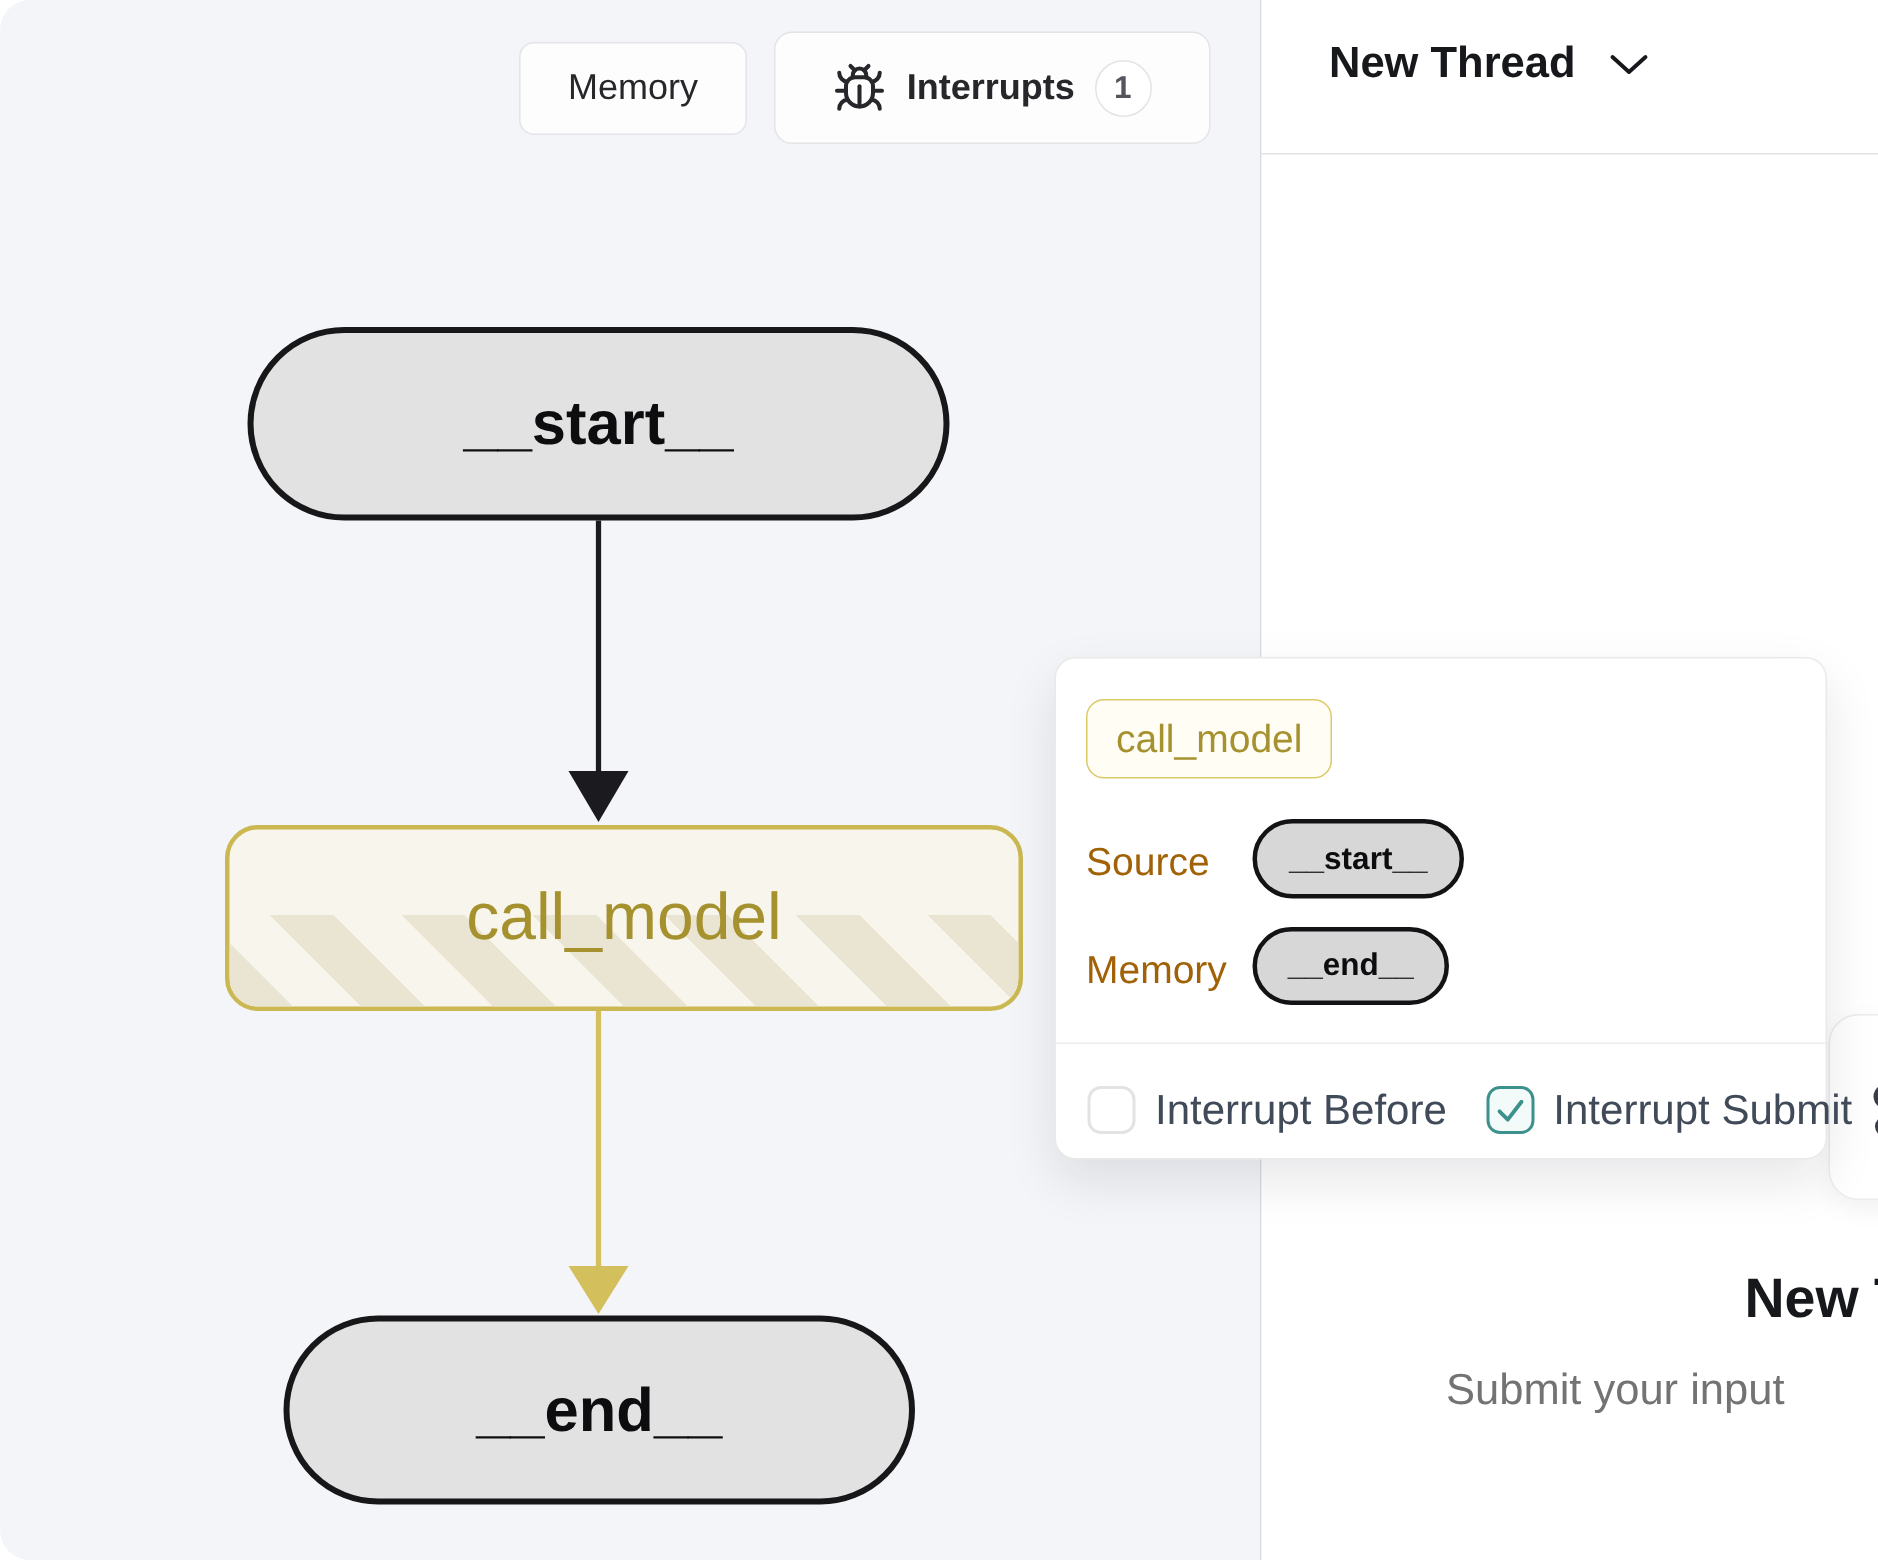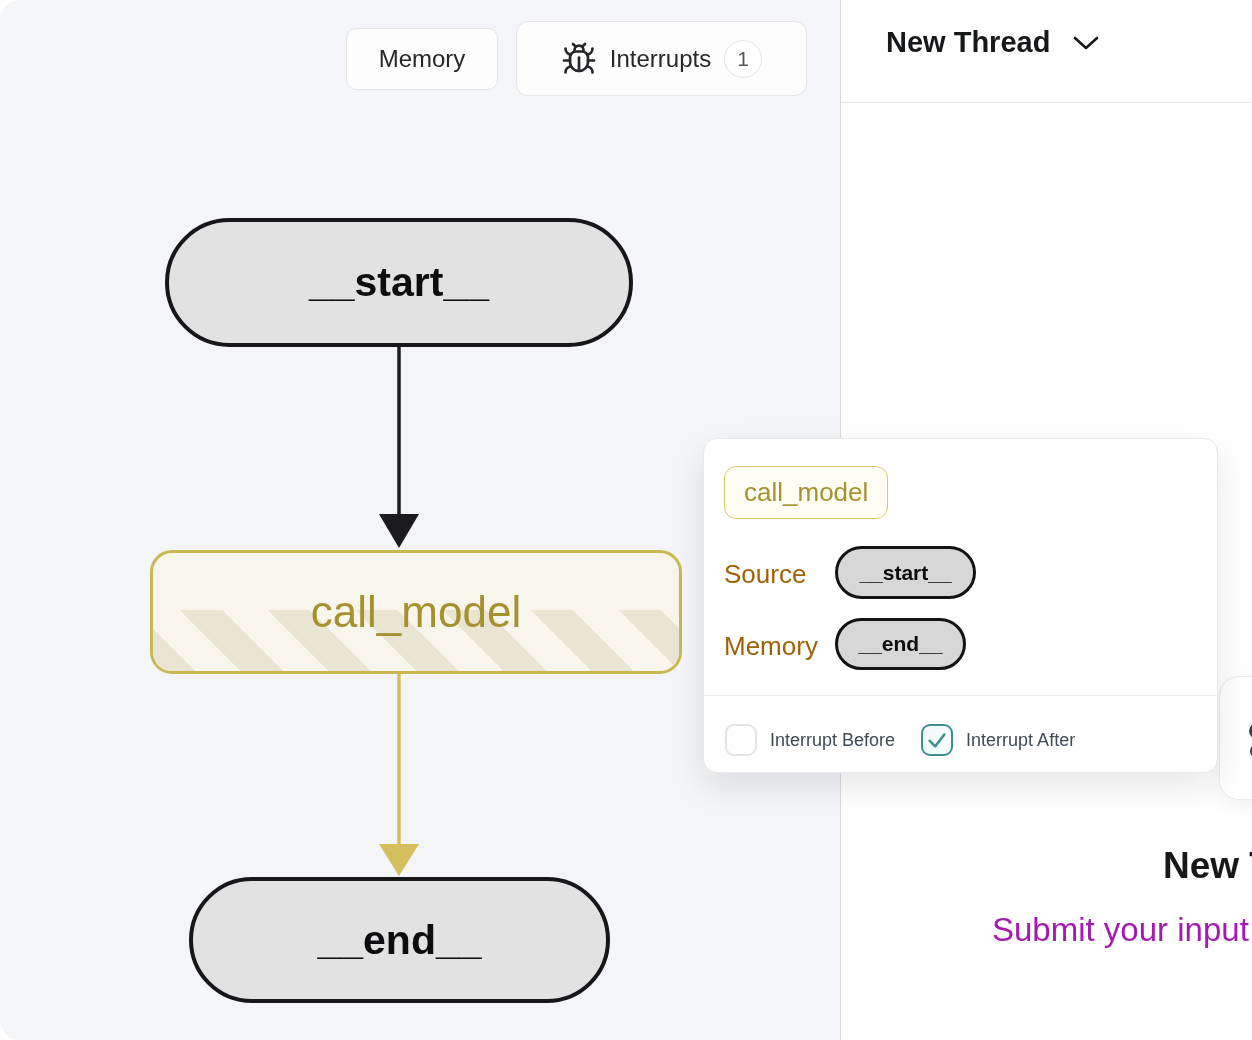--- a/index.html
+++ b/index.html
@@ -40,20 +40,21 @@
     width: 152px; height: 62px;
     font-size: 24px;
   }
   .btn-interrupts {
     left: 516px; top: 21px;
     width: 291px; height: 75px;
     border-radius: 12px;
     font-size: 24px;
     gap: 13px;
     padding: 0 18px;
+    font-weight: bold;
   }
   .badge {
     width: 38px; height: 38px;
     border: 1.5px solid #e4e4e7;
     border-radius: 50%;
     display: flex; align-items: center; justify-content: center;
     font-size: 21px;
     color: #55555e;
     background: #fff;
   }
@@ -122,23 +123,23 @@
   .empty-title {
     position: absolute;
     left: 1163px; top: 845px;
     font-size: 37px;
     font-weight: 600;
     color: #17181c;
     white-space: nowrap;
   }
   .empty-subtitle {
     position: absolute;
-    left: 992px; top: 911px;
-    font-size: 33px;
-    color: #a21caf;
+    left: 964px; top: 911px;
+    font-size: 29px;
+    color: #737373;
     white-space: nowrap;
   }
 
   
   .float-btn {
     position: absolute;
     left: 1219px; top: 676px;
     width: 110px; height: 124px;
     background: #ffffff;
     border: 1px solid #ececef;
@@ -208,21 +209,21 @@
     border: 2px solid #e3e3e6;
     display: flex; align-items: center; justify-content: center;
     cursor: pointer;
     flex: none;
   }
   .checkbox.checked {
     border-color: #3d918c;
     background: #f3fafa;
   }
   .cb-label {
-    font-size: 18px;
+    font-size: 28px;
     color: #404a58;
     margin-left: 13px;
     white-space: nowrap;
   }
   .cb-gap { width: 26px; flex: none; }
 </style>
 </head>
 <body>
 
 <div id="app">
@@ -311,17 +312,17 @@
 
     <div class="pop-footer">
       <span class="checkbox"></span>
       <span class="cb-label">Interrupt Before</span>
       <span class="cb-gap"></span>
       <span class="checkbox checked">
         <svg width="22" height="22" viewBox="0 0 24 24" fill="none" stroke="#3d918c" stroke-width="2.8" stroke-linecap="round" stroke-linejoin="round">
           <polyline points="4,13 10,19 20,6"></polyline>
         </svg>
       </span>
-      <span class="cb-label">Interrupt After</span>
+      <span class="cb-label">Interrupt Submit</span>
     </div>
   </div>
 
 </div>
 
 </body></html>

